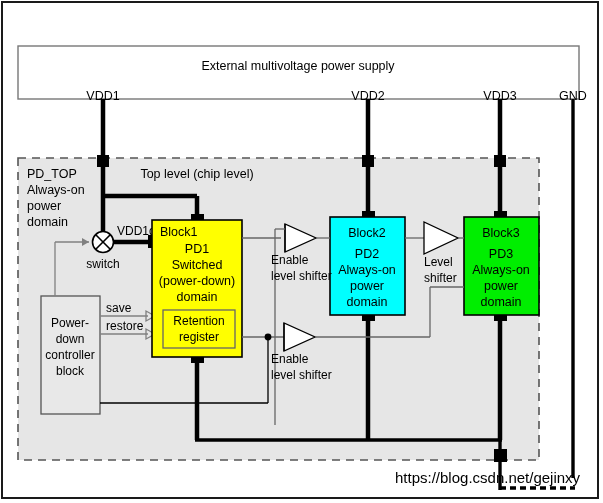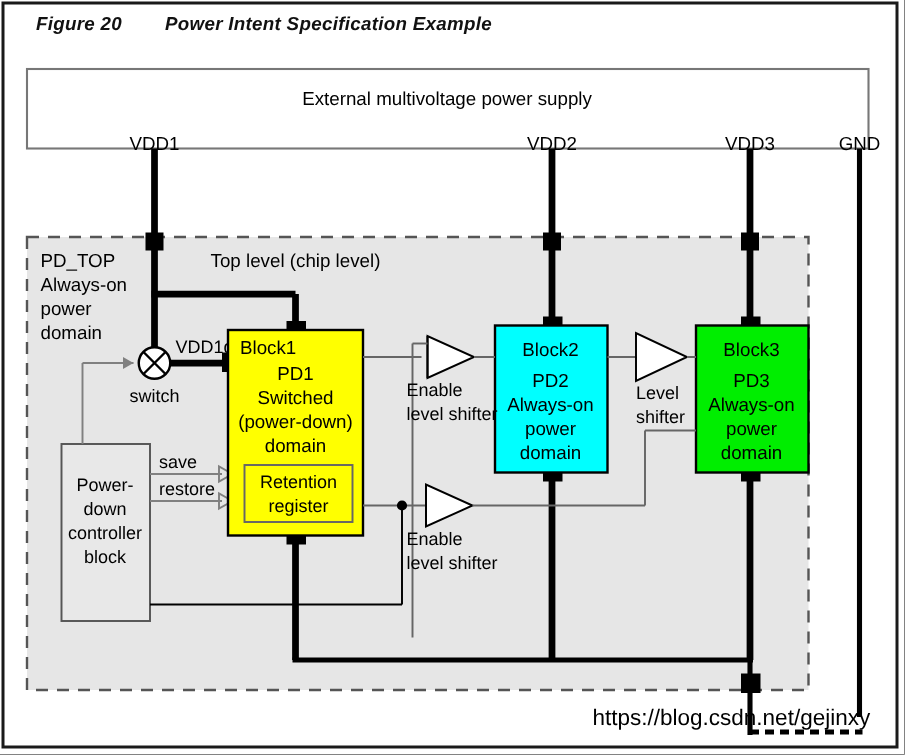--- a/index.html
+++ b/index.html
@@ -10,23 +10,20 @@
   #fig-title .num{display:inline-block;width:86px;}
   svg{position:absolute;left:0;top:0;}
   .txt{font-family:"Liberation Sans",sans-serif;fill:#000;}
 </style>
 </head>
 <body>
 
 <div id="page">
   <div id="frame"></div>
 
-  <div id="fig-title">
-    <span class="num">Figure 20</span><span>Power Intent Specification Example</span>
-  </div>
 
   <svg width="603" height="503">
 
     <text id="wm" class="txt" x="395" y="483" font-size="15" fill="#e2e2e2">https://blog.csdn.net/gejinxy</text>
 
     <rect x="18" y="46" width="561" height="53" fill="#ffffff" stroke="#777" stroke-width="1.4"></rect>
     <text id="supply-label" class="txt" x="298" y="70" font-size="12.5" text-anchor="middle">External multivoltage power supply</text>
 
     <text id="rail-0" class="txt" x="103" y="100" font-size="12.5" text-anchor="middle">VDD1</text>
     <text id="rail-1" class="txt" x="368" y="100" font-size="12.5" text-anchor="middle">VDD2</text>

